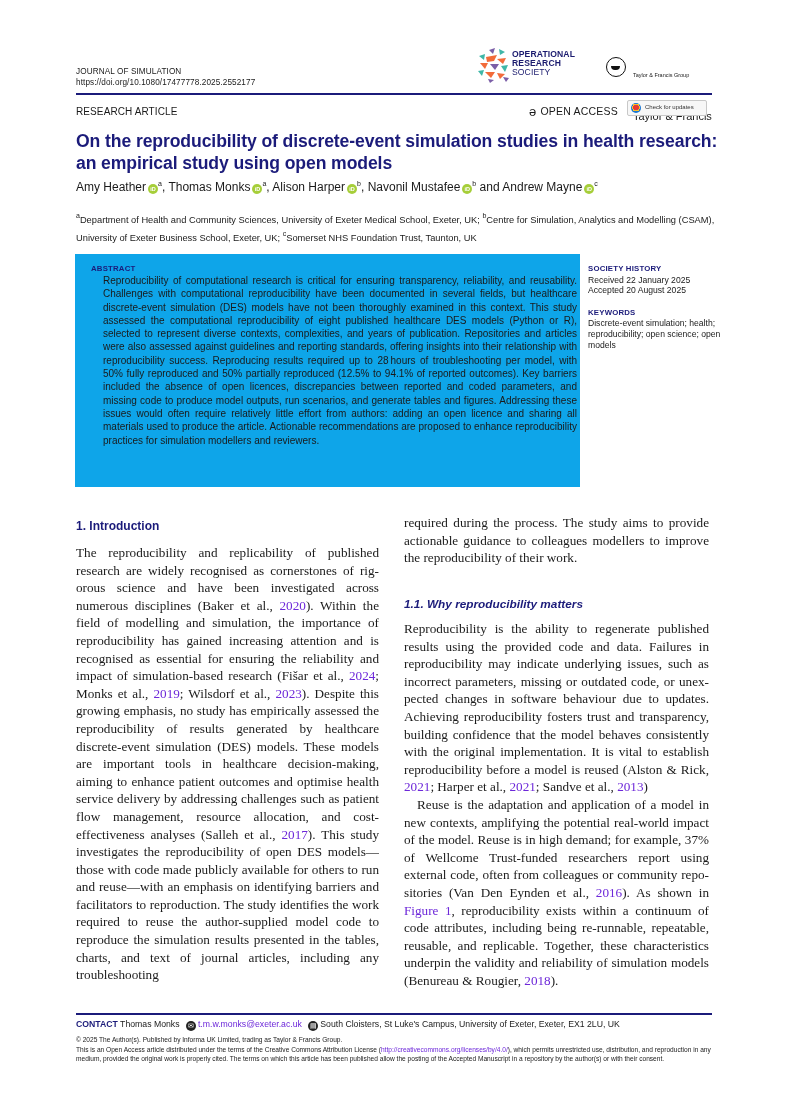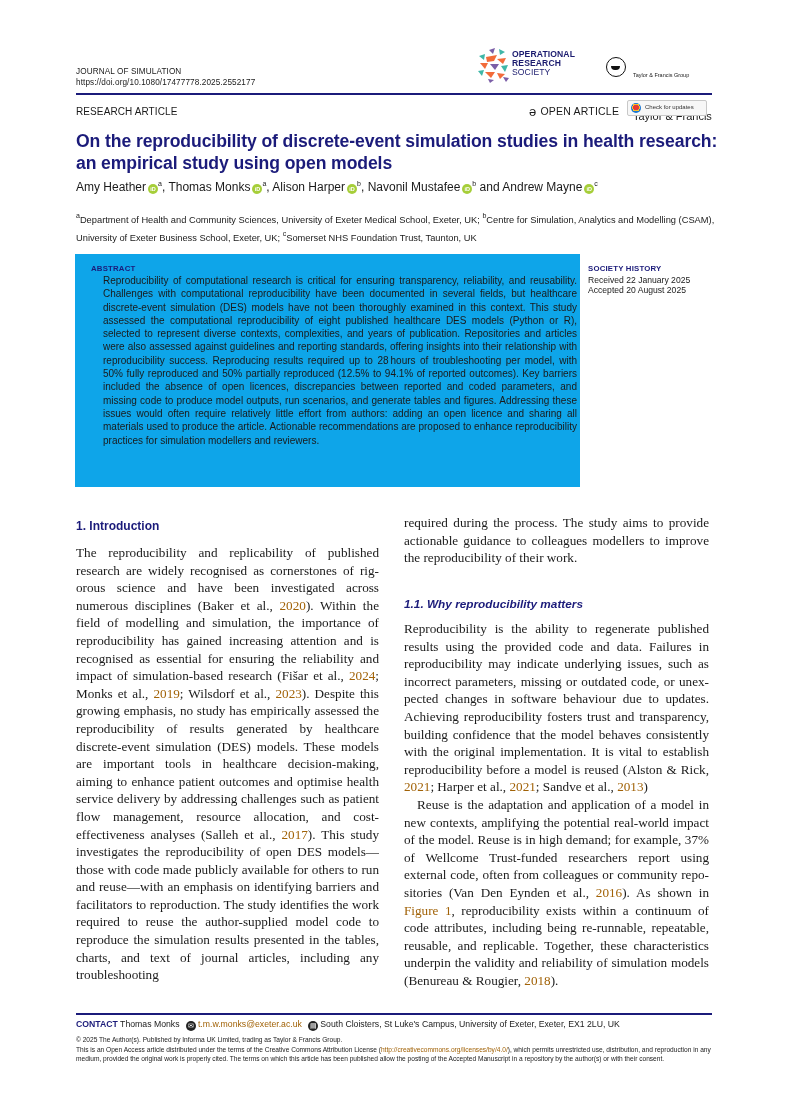--- a/index.html
+++ b/index.html
@@ -1,20 +1,20 @@
 <!DOCTYPE html>
 <html><head>
 <meta charset="utf-8">
 <style>
   html, body { margin: 0; padding: 0; background: #ffffff; }
   body { width: 788px; height: 1118px; position: relative; overflow: hidden; color: #1a1a1a; }
   .sans { font-family: "Liberation Sans", "DejaVu Sans", sans-serif; }
   .serif { font-family: "Liberation Serif", "DejaVu Serif", serif; }
   .navy { color: #1b1b7a; }
-  .link { color: #a16207; }
+  .link { color: #6d28d9; }
 
   
   .hdr-journal { position: absolute; left: 76px; top: 66px; font-size: 8.2px; line-height: 11px; letter-spacing: 0.1px; }
   .hdr-rule { position: absolute; left: 76px; top: 93px; width: 636px; height: 2px; background: #1b1b7a; }
   .logo-ors { position: absolute; left: 475px; top: 46px; width: 130px; height: 40px; }
   .ors-text { position: absolute; left: 37px; top: 4px; font-size: 8.6px; font-weight: bold; line-height: 9px; color: #1b1b6e; letter-spacing: 0.1px; }
   .ors-text .soc { font-weight: normal; }
   .logo-tf { position: absolute; left: 606px; top: 55px; width: 110px; height: 30px; }
   .tf-circle { position: absolute; left: 0; top: 2px; width: 20px; height: 20px; border: 1.5px solid #111; border-radius: 50%; box-sizing: border-box; }
   .tf-circle::after { content: ""; position: absolute; left: 4px; top: 8px; width: 9px; height: 4px; background: #111; border-radius: 0 0 5px 5px; }
@@ -96,21 +96,21 @@
   <div class="tf-circle"></div>
   <div class="tf-name">Taylor &amp; Francis</div>
   <div class="tf-group">Taylor &amp; Francis Group</div>
 </div>
 
 <div class="hdr-rule"></div>
 
 <div class="research-article sans">RESEARCH ARTICLE</div>
 
 <div class="open-access sans">
-  <span class="oa-icon">ə</span><span>OPEN ARTICLE</span>
+  <span class="oa-icon">ə</span><span>OPEN ACCESS</span>
 </div>
 
 <div class="check-updates sans">
   <span class="cu-icon"></span>
   <span class="cu-label">Check for updates</span>
 </div>
 
 <div class="title sans navy">On the reproducibility of discrete-event simulation studies in health research: an empirical study using open models</div>
 
 <div class="authors sans" id="authors"><span>Amy Heather</span><span class="orcid">iD</span><span class="sup">a</span><span>, </span><span>Thomas Monks</span><span class="orcid">iD</span><span class="sup">a</span><span>, </span><span>Alison Harper</span><span class="orcid">iD</span><span class="sup">b</span><span>, </span><span>Navonil Mustafee</span><span class="orcid">iD</span><span class="sup">b</span><span> and </span><span>Andrew Mayne</span><span class="orcid">iD</span><span class="sup">c</span></div>
@@ -121,20 +121,24 @@
 
 <div class="abstract-box sans">
   <div class="abs-head navy">ABSTRACT</div>
   <div class="abs-text">Reproducibility of computational research is critical for ensuring transparency, reliability, and reusability. Challenges with computational reproducibility have been documented in several fields, but healthcare discrete-event simulation (DES) models have not been thoroughly examined in this context. This study assessed the computational reproducibility of eight published healthcare DES models (Python or R), selected to represent diverse contexts, com­plexities, and years of publication. Repositories and articles were also assessed against guide­lines and reporting standards, offering insights into their relationship with reproducibility success. Reproducing results required up to 28 hours of troubleshooting per model, with 50% fully reproduced and 50% partially reproduced (12.5% to 94.1% of reported outcomes). Key barriers included the absence of open licences, discrepancies between reported and coded parameters, and missing code to produce model outputs, run scenarios, and generate tables and figures. Addressing these issues would often require relatively little effort from authors: adding an open licence and sharing all materials used to produce the article. Actionable recommendations are proposed to enhance reproducibility practices for simulation modellers and reviewers.</div>
 </div>
 
 <div class="side sans">
   <div class="side-head navy">SOCIETY HISTORY</div>
   <div>Received 22 January 2025</div>
   <div>Accepted 20 August 2025</div>
+  <div class="side-block2">
+    <div class="side-head navy">KEYWORDS</div>
+    <div>Discrete-event simulation; health; reproducibility; open science; open models</div>
+  </div>
 </div>
 
 <div class="sec-head sans navy">1.  Introduction</div>
 
 <div class="col-left serif">
   <p><span>The reproducibility and replicability of published research are widely recognised as cornerstones of rig­orous science and have been investigated across numerous disciplines (Baker et al., </span><span class="link">2020</span><span>). Within the field of modelling and simulation, the importance of reproducibility has gained increasing attention and is recognised as essential for ensuring the reliability and impact of simulation-based research (Fišar et al., </span><span class="link">2024</span><span>; Monks et al., </span><span class="link">2019</span><span>; Wilsdorf et al., </span><span class="link">2023</span><span>). Despite this growing emphasis, no study has empirically assessed the reproducibility of results generated by healthcare discrete-event simulation (DES) models. These mod­els are important tools in healthcare decision-making, aiming to enhance patient outcomes and optimise health service delivery by addressing challenges such as patient flow management, resource allocation, and cost-effectiveness analyses (Salleh et al., </span><span class="link">2017</span><span>). This study investigates the reproducibility of open DES models—those with code made publicly available for others to run and reuse—with an emphasis on identi­fying barriers and facilitators to reproduction. The study identifies the work required to reuse the author-supplied model code to reproduce the simula­tion results presented in the tables, charts, and text of journal articles, including any troubleshooting </span></p>
 </div>
 
 <div class="col-right-top serif">required during the process. The study aims to pro­vide actionable guidance to colleagues modellers to improve the reproducibility of their work.</div>
 

